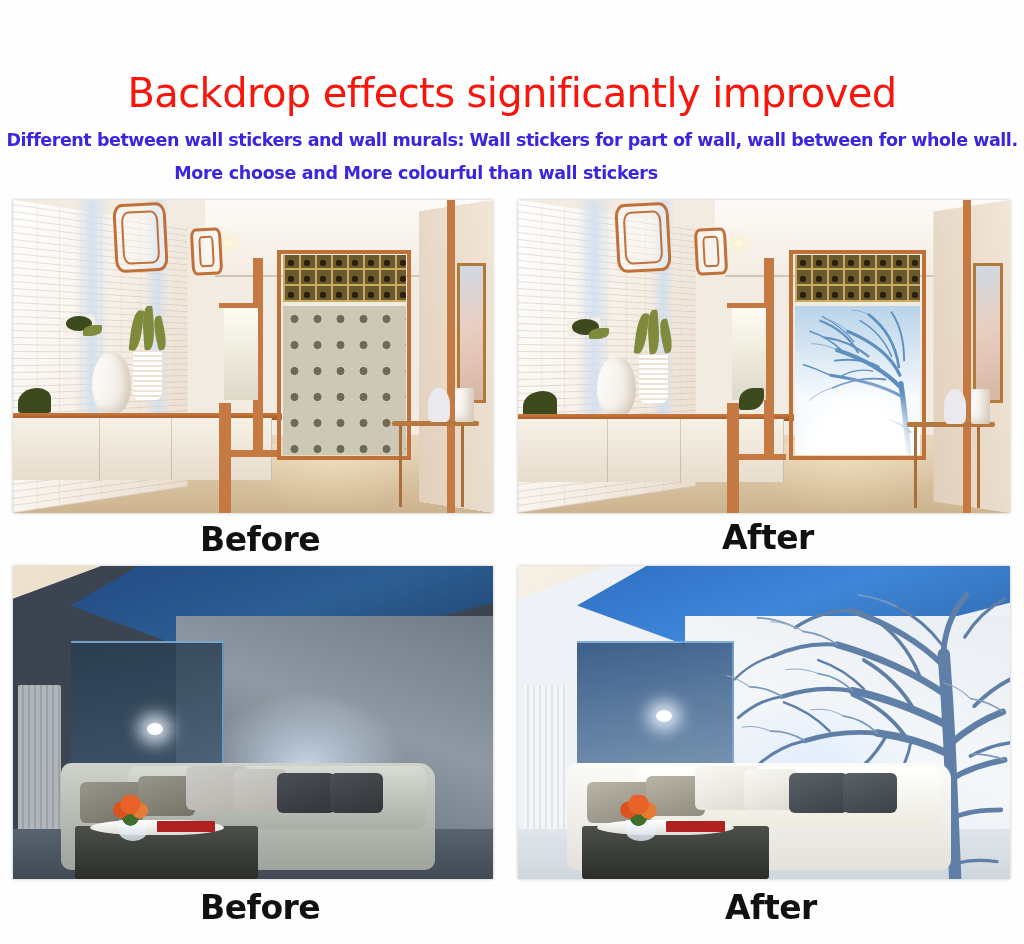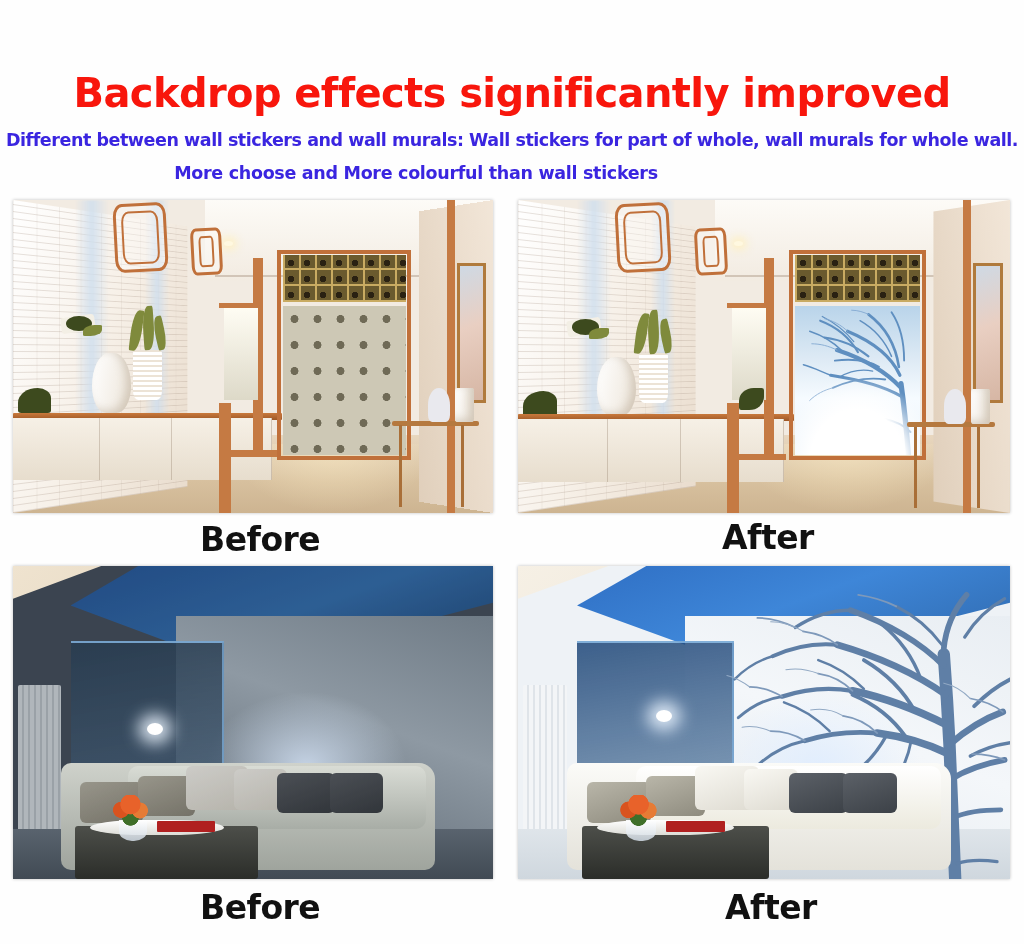--- a/index.html
+++ b/index.html
@@ -27,21 +27,21 @@
     letter-spacing: -0.5px;
     color: #8d8d8d;
     font-family: "DejaVu Sans", sans-serif;
     line-height: 1;
   }
   .headline {
     position: absolute;
     top: 72px; left: 0; width: 1024px;
     text-align: center;
     font-size: 40px;
-    font-weight: bold;
+    font-weight: normal;
     color: #f8160c;
     font-family: "DejaVu Sans", sans-serif;
     letter-spacing: -0.6px;
     line-height: 1.05;
     white-space: nowrap;
   }
   .sub1 {
     position: absolute;
     top: 130px; left: 0; width: 1024px;
     text-align: center;
@@ -337,21 +337,21 @@
     overflow:hidden; pointer-events:none;
   }
   .tree-wrap svg { width:100%; height:100%; display:block; }
 </style>
 </head>
 <body>
 
 <div class="page">
 
   <div class="headline">Backdrop effects significantly improved</div>
-  <div class="sub1">Different between wall stickers and wall murals: Wall stickers for part of whole, wall murals for whole wall.</div>
+  <div class="sub1">Different between wall stickers and wall murals: Wall stickers for part of wall, wall between for whole wall.</div>
   <div class="sub2">More choose and More colourful than wall stickers</div>
 
   <div class="photo p-tl">
     <div class="hall">
       <div class="ceiling"></div>
       <div class="ceil-edge"></div>
       <div class="downlight" style="left:44%; top:13%;"></div>
       <div class="floor"></div>
       <div class="floor-gloss"></div>
 

